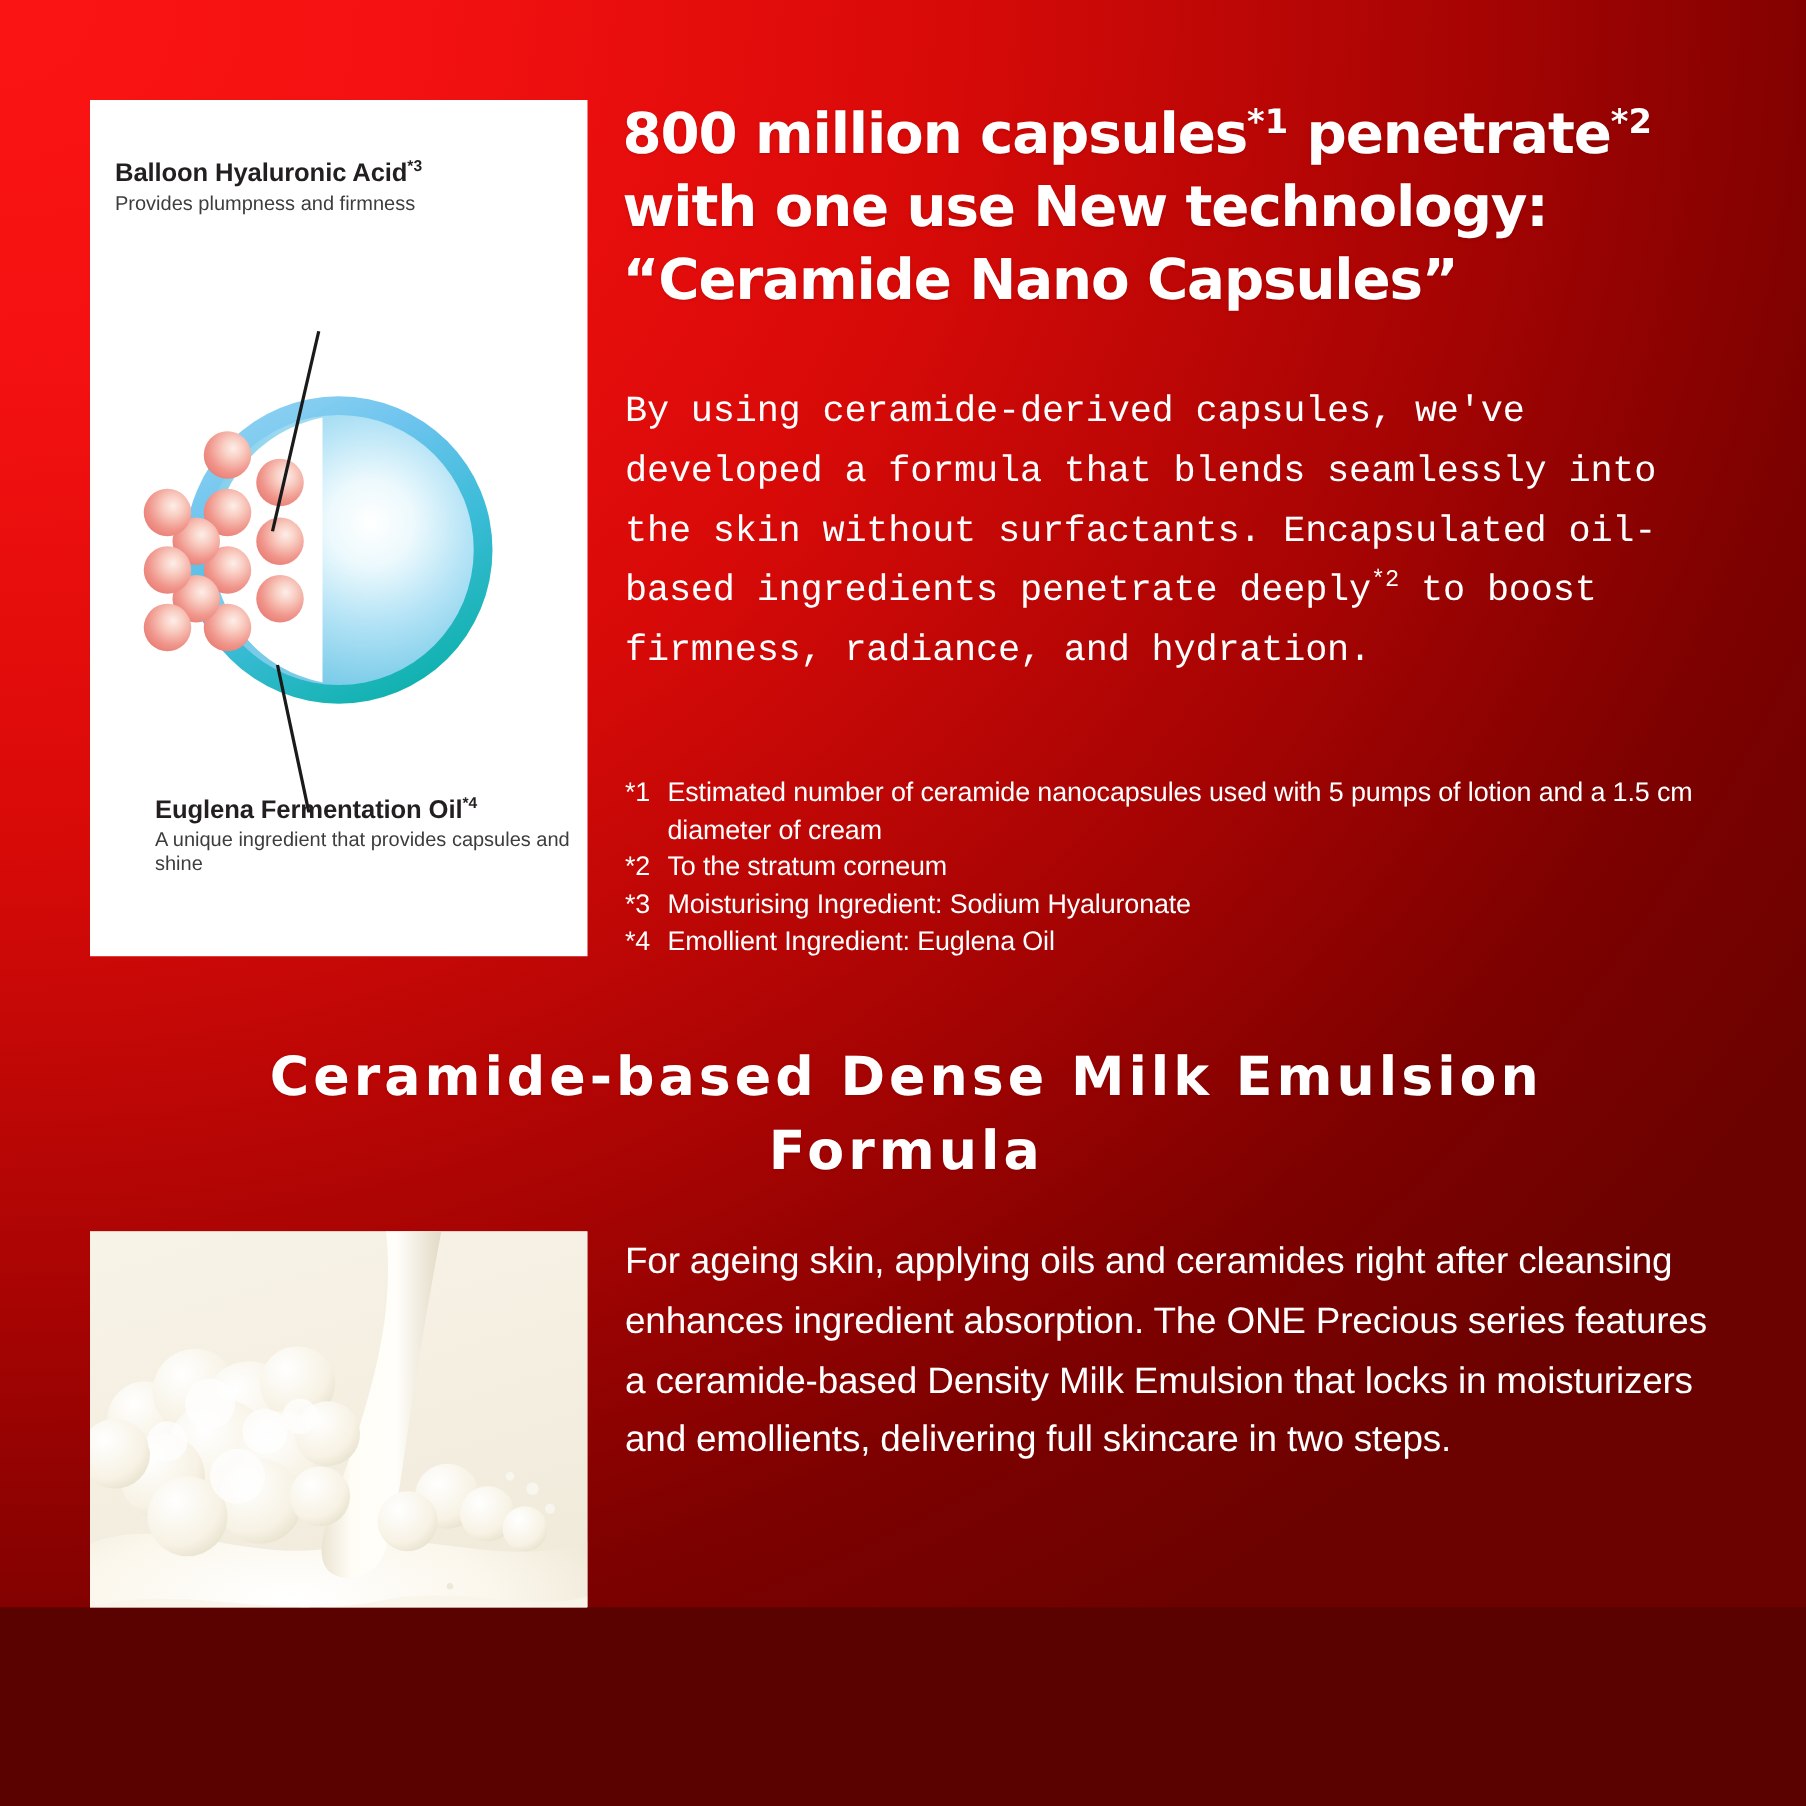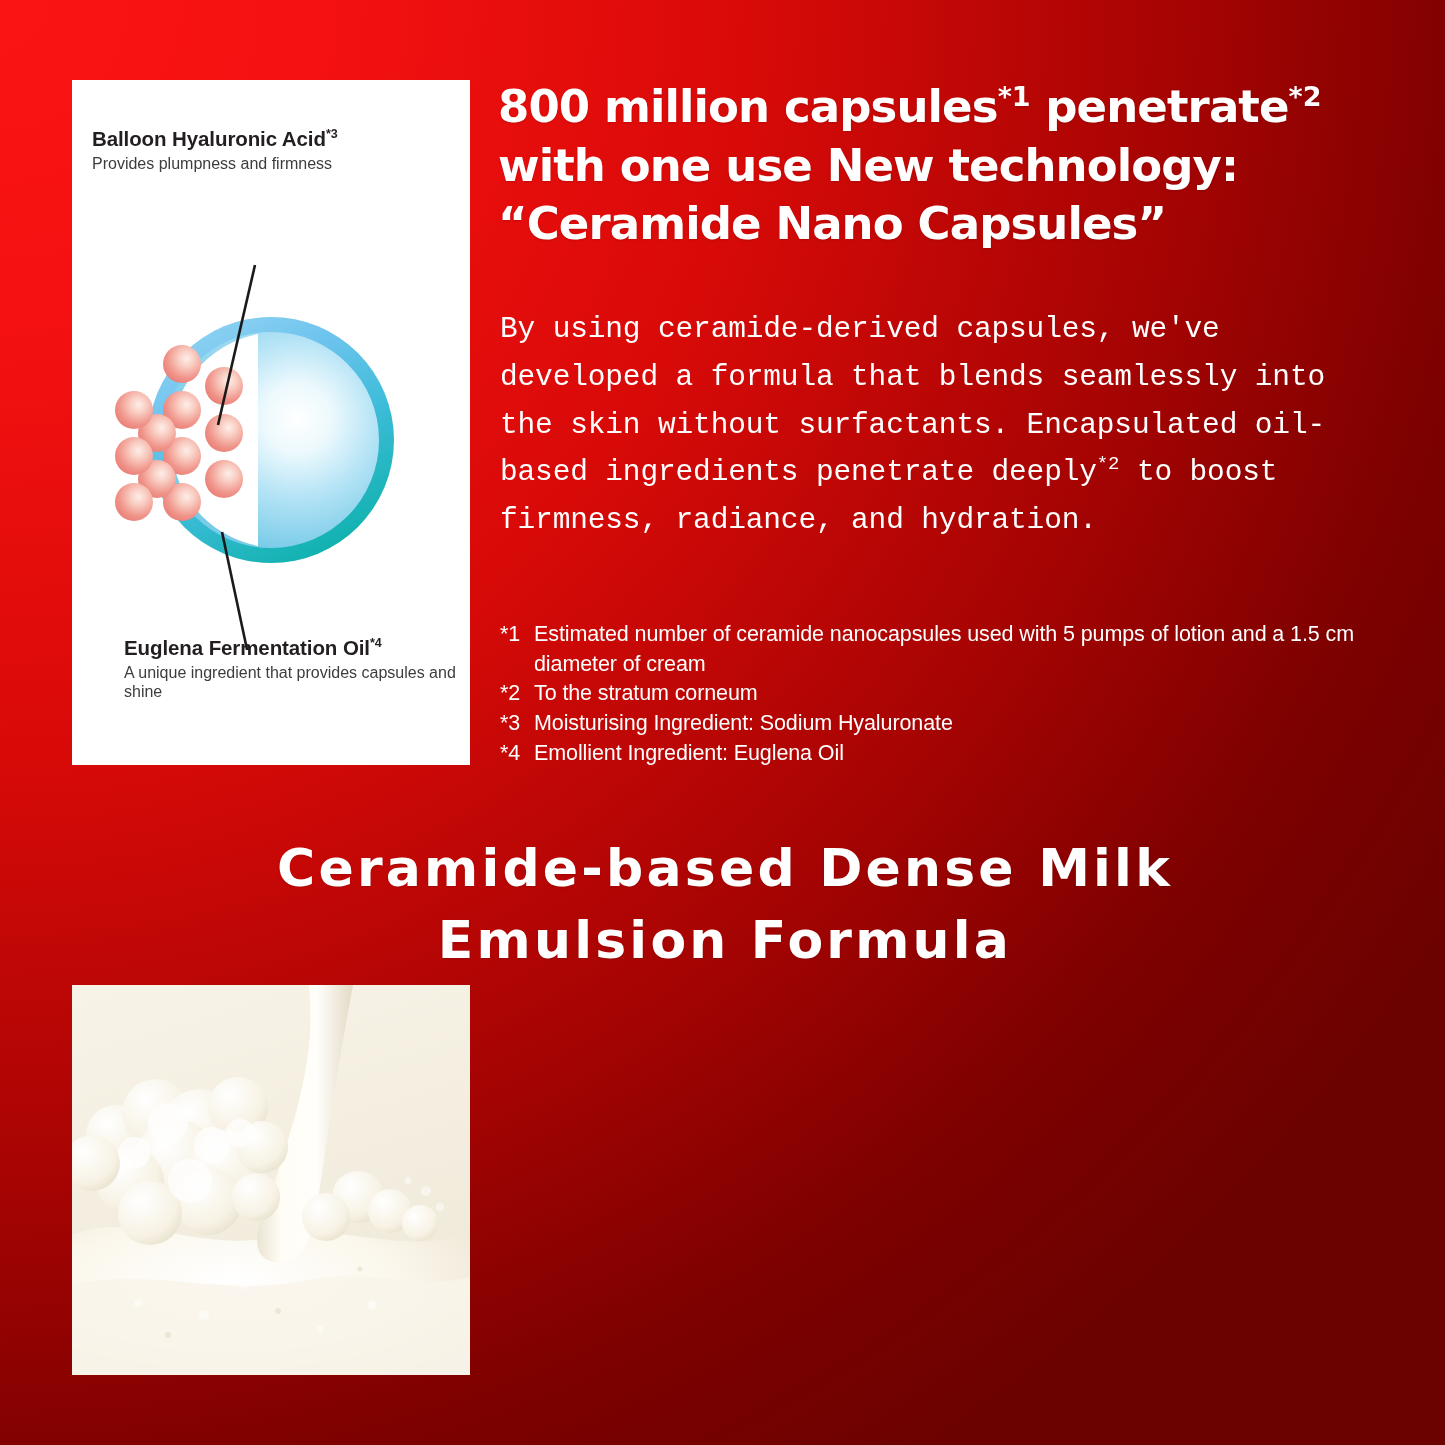--- a/index.html
+++ b/index.html
@@ -3,21 +3,21 @@
 <meta charset="utf-8">
 <style>
   html, body {
     margin: 0;
     padding: 0;
     background: #5a0200;
   }
   #page {
     position: relative;
     width: 1445px;
-    height: 1445px;
+    height: 1286px;
     overflow: hidden;
     background:
       radial-gradient(120% 120% at 0% 0%, #fb1414 0%, #f51111 18%, #d70a08 44%, #a60403 68%, #7c0100 86%, #6b0200 100%);
     font-family: "Liberation Sans", sans-serif;
     -webkit-font-smoothing: antialiased;
   }
 
   
   #diagram-card {
     position: absolute;
@@ -130,21 +130,21 @@
   #section-heading {
     position: absolute;
     left: 160px;
     top: 833px;
     width: 1130px;
     margin: 0;
     text-align: center;
     color: #ffffff;
     font-family: "DejaVu Sans", sans-serif;
     font-weight: bold;
-    font-size: 52px;
+    font-size: 43px;
     line-height: 1.38;
     letter-spacing: 3.2px;
     text-shadow: 0 1px 2px rgba(90,0,0,0.25);
   }
 
   
   #milk-photo {
     position: absolute;
     left: 72px;
     top: 985px;
@@ -338,14 +338,15 @@
         <circle cx="66" cy="318" r="4"></circle>
       </g>
       <g fill="#ddd4bd" opacity="0.45">
         <circle cx="206" cy="326" r="3"></circle>
         <circle cx="96" cy="350" r="3"></circle>
         <circle cx="288" cy="284" r="2.6"></circle>
       </g>
     </svg>
   </div>
 
+  <p id="bottom-paragraph">For ageing skin, applying oils and ceramides right after cleansing enhances ingredient absorption. The ONE Precious series features a ceramide-based Density Milk Emulsion that locks in moisturizers and emollients, delivering full skincare in two steps.</p>
 
 </div>
 
 </body></html>

